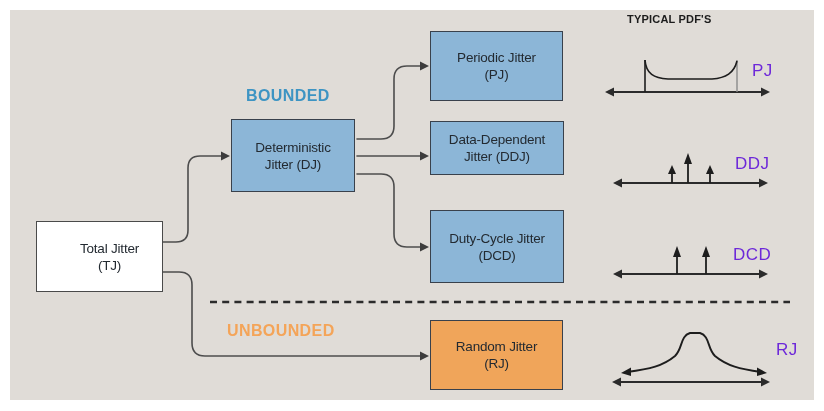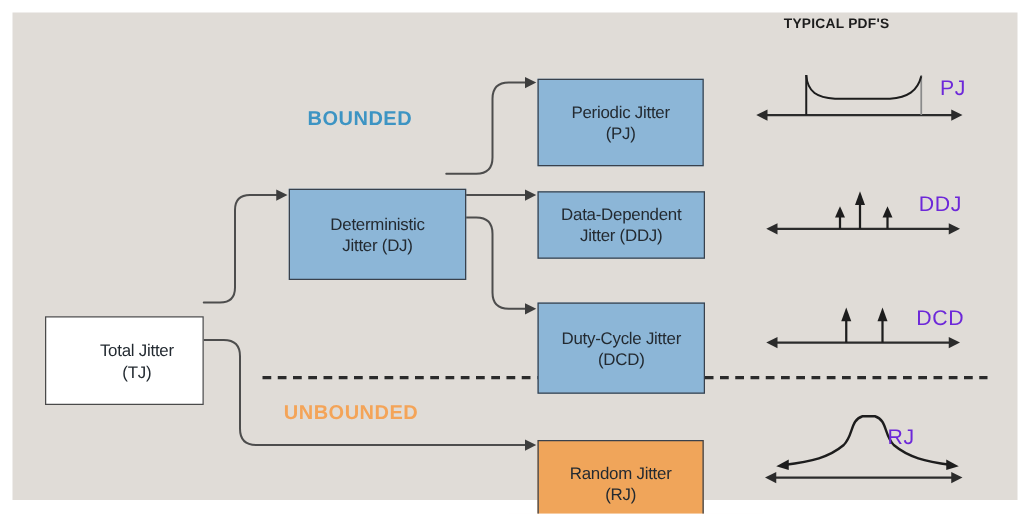--- a/index.html
+++ b/index.html
@@ -1,21 +1,21 @@
 <!DOCTYPE html>
 <html><head>
 <meta charset="utf-8">
 <style>
   html,body{margin:0;padding:0;background:#ffffff;}
   .stage{position:relative;width:824px;height:411px;background:#ffffff;
          font-family:"Liberation Sans",sans-serif;overflow:hidden;}
   .panel{position:absolute;left:10px;top:10px;width:804px;height:390px;background:#e0dcd7;}
   .overlay{position:absolute;left:0;top:0;width:824px;height:411px;pointer-events:none;}
   .node{position:absolute;display:flex;flex-direction:column;justify-content:center;align-items:center;
-        text-align:center;font-size:13.5px;line-height:17px;color:#232a31;letter-spacing:-0.2px;box-sizing:border-box;margin-top:32px;}
+        text-align:center;font-size:13.5px;line-height:17px;color:#232a31;letter-spacing:-0.2px;box-sizing:border-box;}
   .node.blue{background:#8cb6d7;border:1.6px solid #39414c;}
   .node.orange{background:#f0a55a;border:1.6px solid #39414c;}
   .node.white{background:#ffffff;border:1.6px solid #4a4a4a;padding-left:20px;}
   .grouplabel{position:absolute;font-weight:bold;font-size:16px;letter-spacing:0.4px;}
   .grouplabel.bounded{color:#3d94c3;}
   .grouplabel.unbounded{color:#f4a458;}
   .pdftitle{position:absolute;left:627px;top:13px;font-weight:bold;font-size:11px;
             color:#1c1c1c;letter-spacing:0.2px;}
   .pdflabel{position:absolute;font-size:17px;color:#6d28d9;letter-spacing:0.5px;}
 </style>
@@ -84,21 +84,21 @@
       <polygon points="631,367.5 621,373 631,376" fill="#1d1d1d"></polygon>
       <polygon points="757,367.5 767,373 757,376" fill="#1d1d1d"></polygon>
     </g>
   </svg>
 
   <div class="node white" style="left:36px;top:221px;width:127px;height:71px">
     <span>Total Jitter</span>
     <span>(TJ)</span>
   </div>
 
-  <div class="node blue" style="left:231px;top:119px;width:142px;height:73px">
+  <div class="node blue" style="left:231px;top:119px;width:124px;height:73px">
     <span>Deterministic</span>
     <span>Jitter (DJ)</span>
   </div>
 
   <div class="node blue" style="left:430px;top:31px;width:133px;height:70px">
     <span>Periodic Jitter</span>
     <span>(PJ)</span>
   </div>
 
   <div class="node blue" style="left:430px;top:121px;width:134px;height:54px">
@@ -116,15 +116,15 @@
     <span>(DCD)</span>
   </div>
 
   <span class="grouplabel bounded" style="left:246px;top:87px">BOUNDED</span>
   <span class="grouplabel unbounded" style="left:227px;top:322px">UNBOUNDED</span>
   <span class="pdftitle">TYPICAL PDF'S</span>
 
   <span class="pdflabel" style="left:752px;top:61px">PJ</span>
   <span class="pdflabel" style="left:735px;top:154px">DDJ</span>
   <span class="pdflabel" style="left:733px;top:245px">DCD</span>
-  <span class="pdflabel" style="left:710px;top:340px">RJ</span>
+  <span class="pdflabel" style="left:776px;top:340px">RJ</span>
 
 </div>
 
 </body></html>

